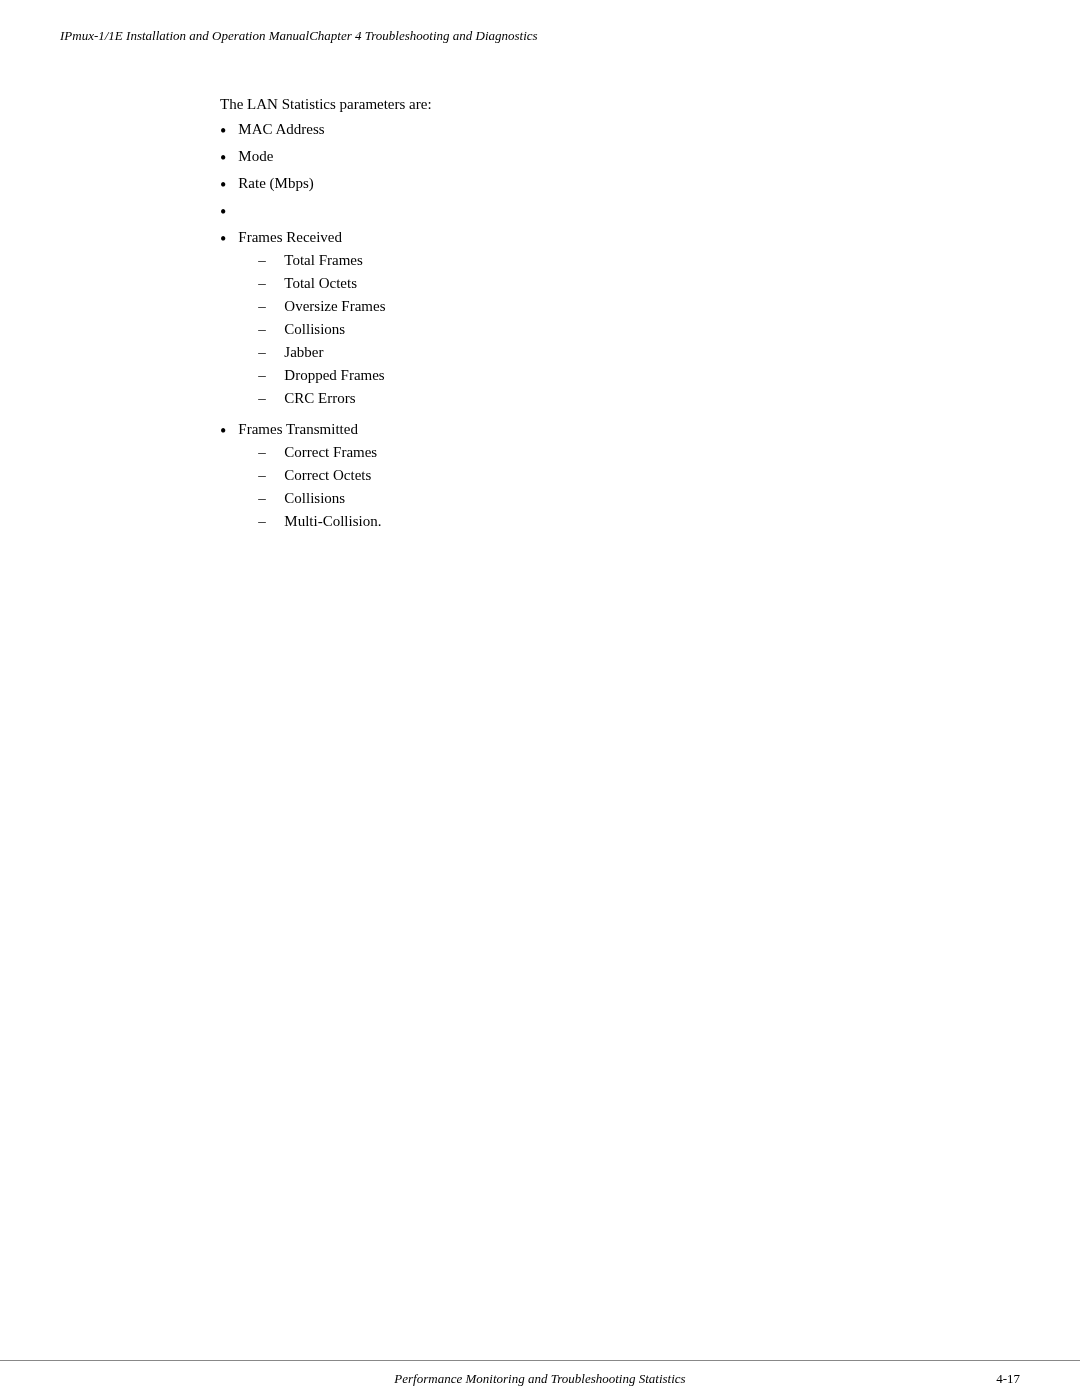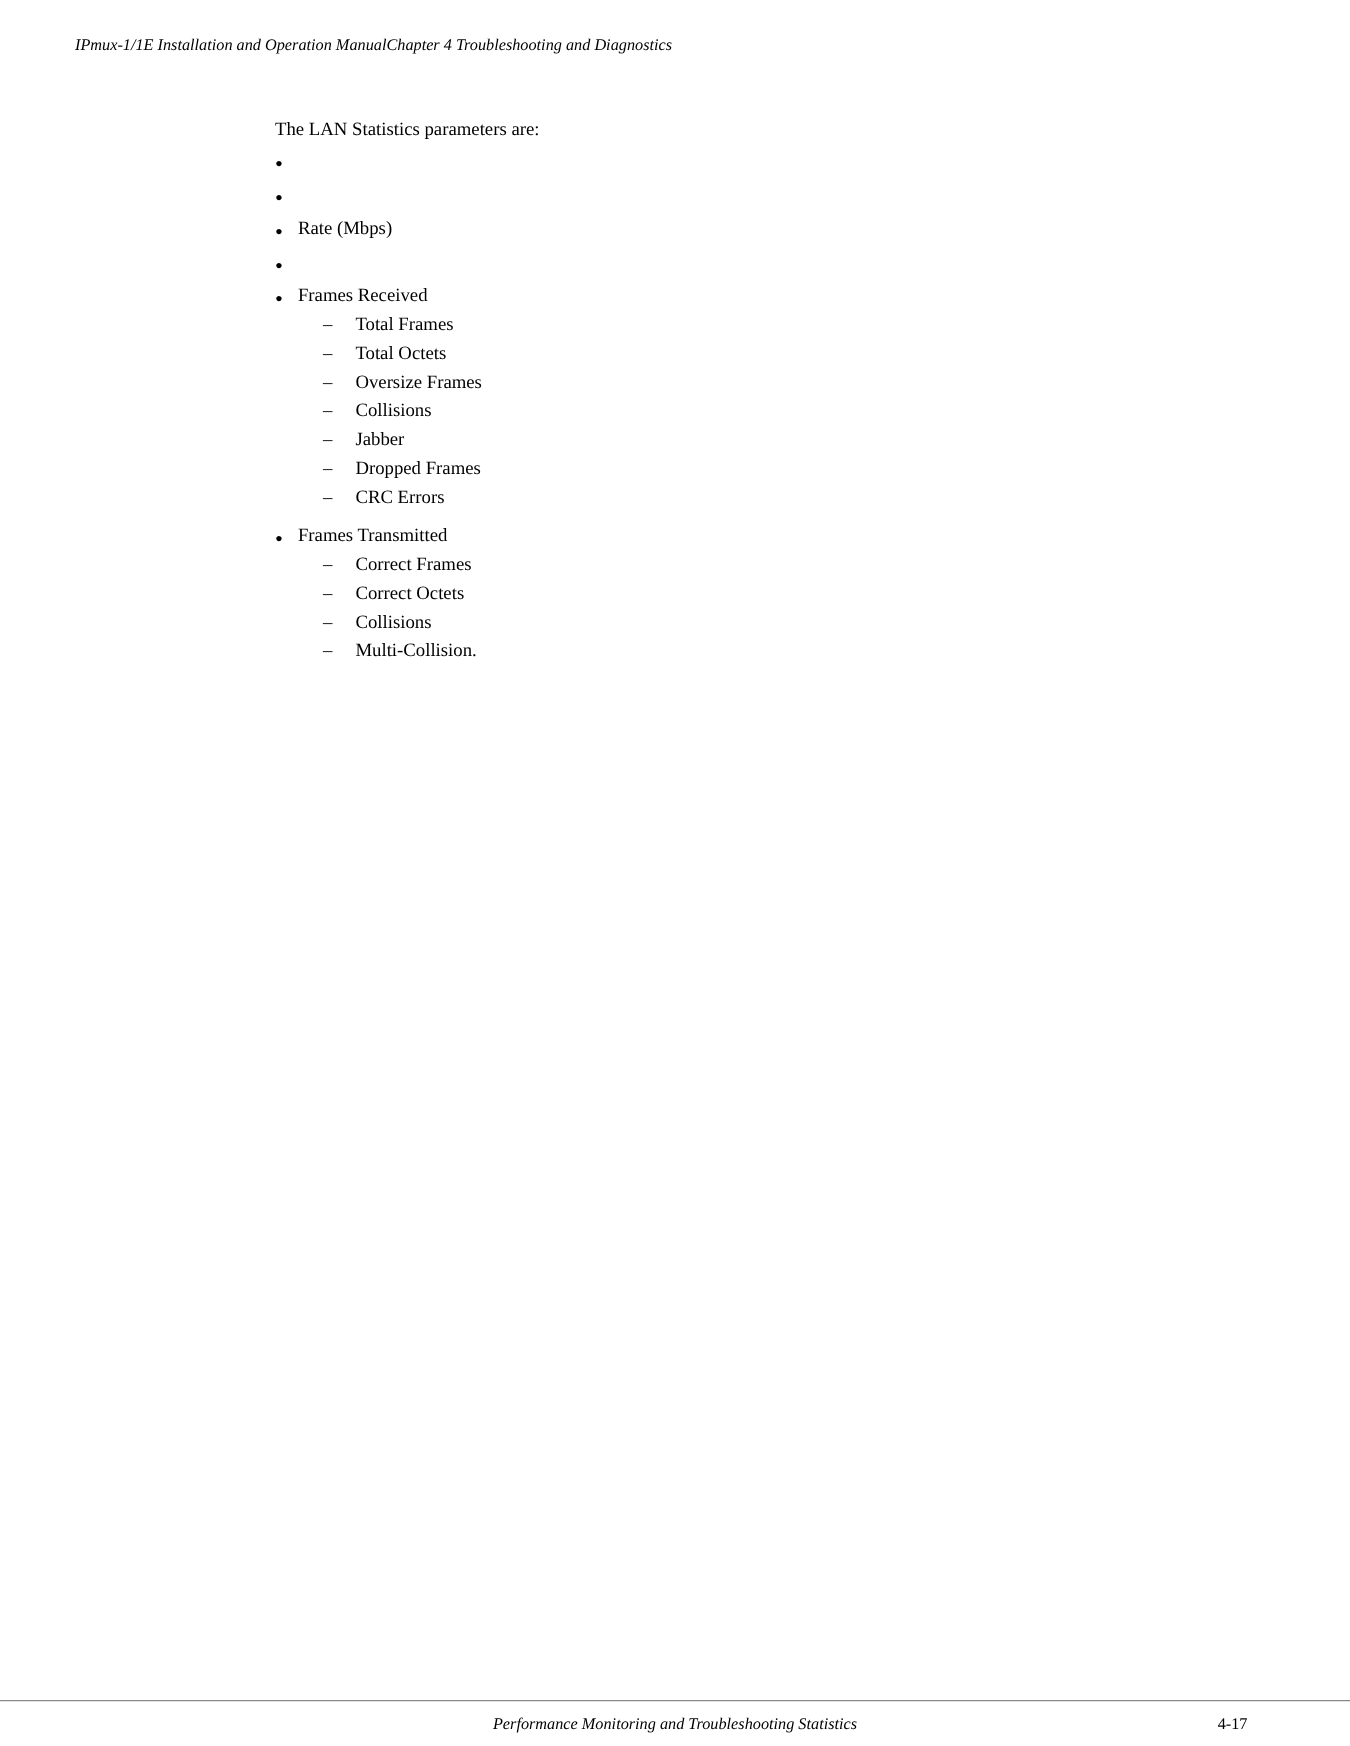--- a/index.html
+++ b/index.html
@@ -89,21 +89,21 @@
 
     .footer {
       position: absolute;
       bottom: 0;
       left: 0;
       right: 0;
       border-top: 1px solid #888888;
       display: flex;
       justify-content: space-between;
       align-items: center;
-      padding: 10px 82px;
+      padding: 10px 60px;
     }
 
     .footer-center {
       font-size: 13px;
       font-style: italic;
       flex: 1;
       text-align: center;
     }
 
     .footer-right {
@@ -119,23 +119,25 @@
   <span class="header-left">IPmux-1/1E Installation and Operation Manual</span>
   <span class="header-right">Chapter 4  Troubleshooting and Diagnostics</span>
 </div>
 
 <div class="content">
   <p class="intro-text">The LAN Statistics parameters are:</p>
 
   <ul class="bullet-list">
   <li>
         <span class="bullet-dot">•</span>
-      </li>
-      <li>
-        <span class="bullet-dot">•</span>
+        <span class="bullet-text"><span>MAC Address</span></span>
+      </li>
+      <li>
+        <span class="bullet-dot">•</span>
+        <span class="bullet-text"><span>Mode</span></span>
       </li>
       <li>
         <span class="bullet-dot">•</span>
         <span class="bullet-text"><span>Rate (Mbps)</span></span>
       </li>
       <li>
         <span class="bullet-dot">•</span>
       </li>
       <li>
         <span class="bullet-dot">•</span>

